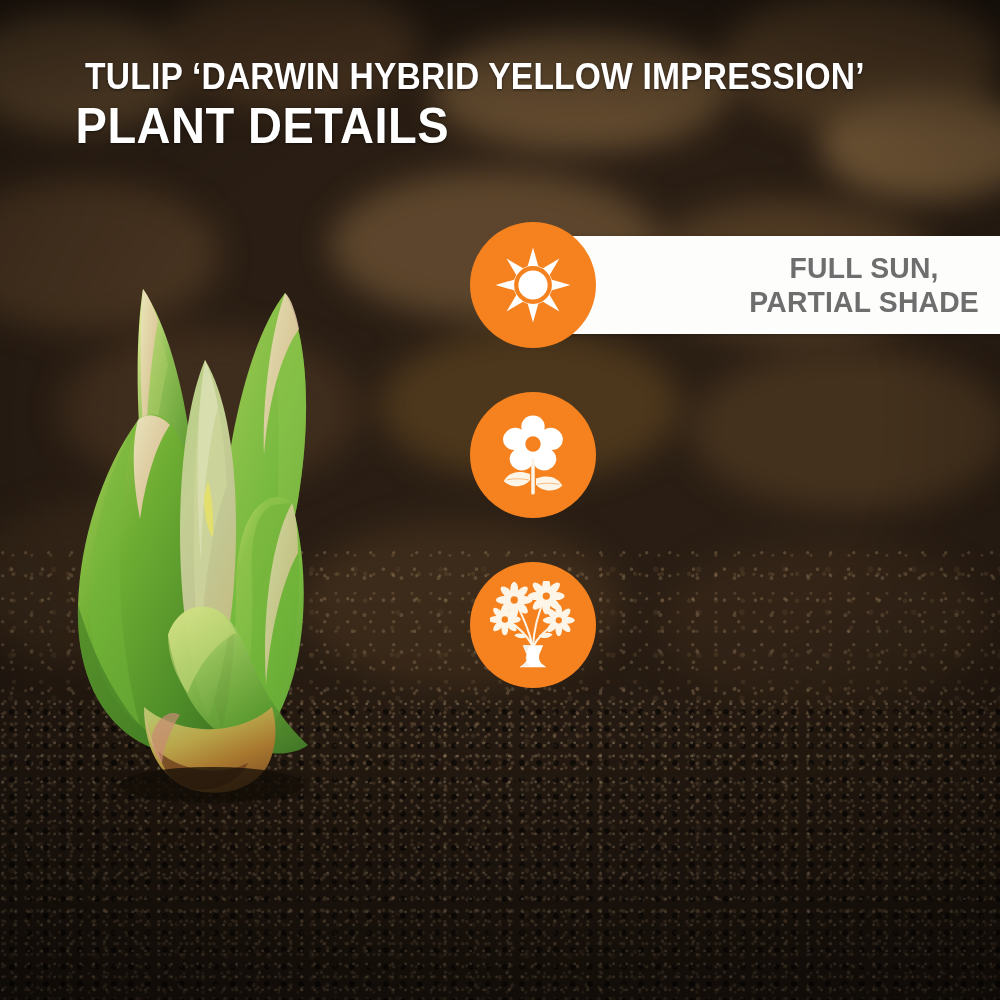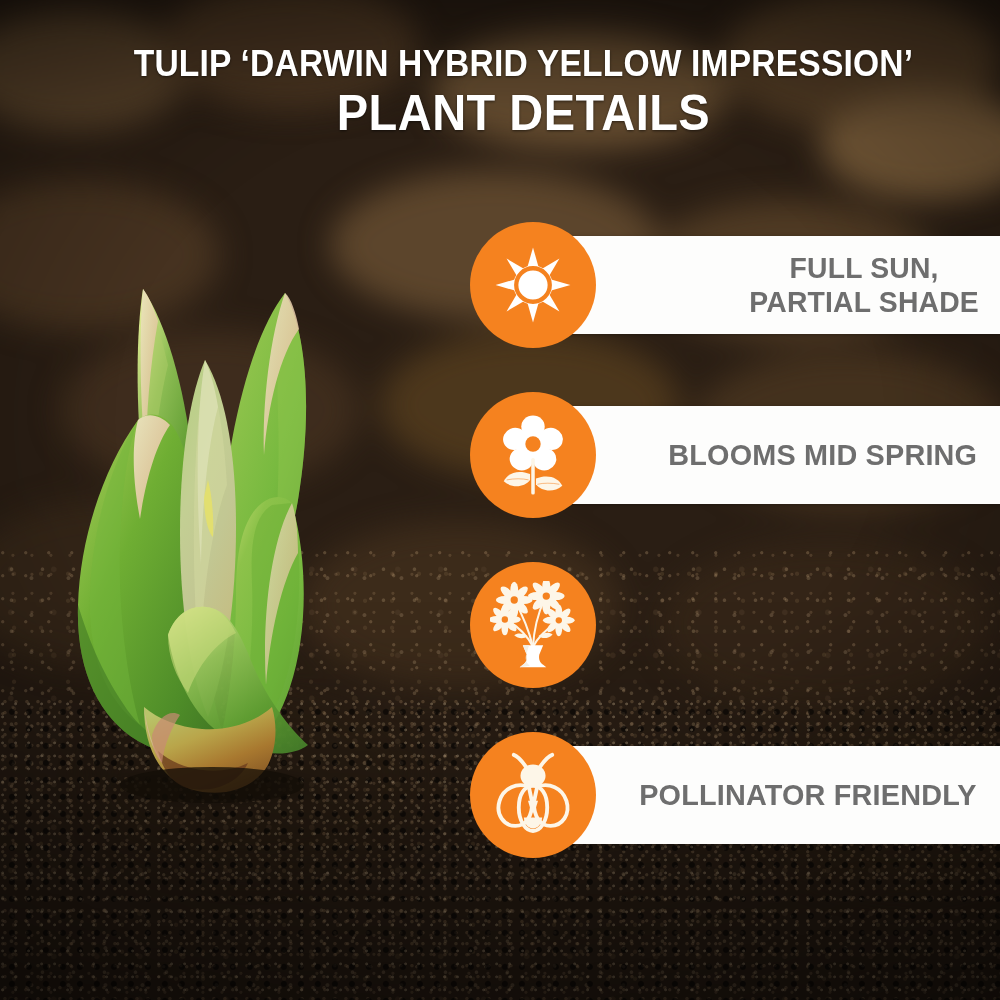--- a/index.html
+++ b/index.html
@@ -78,22 +78,21 @@
   .bg-vignette {
     background:
       radial-gradient(ellipse 85% 70% at 50% 42%, rgba(0,0,0,0) 45%, rgba(0,0,0,.45) 100%),
       linear-gradient(180deg, rgba(0,0,0,.30) 0%, rgba(0,0,0,0) 14%, rgba(0,0,0,0) 60%, rgba(0,0,0,.35) 100%);
   }
 
   
   .title-block {
     position: absolute;
     left: 0; right: 0;
-    top: 44px;
-    text-align: center;
+    top: 57px;
     z-index: 5;
     pointer-events: none;
     margin-left: 47px;
   }
   .title-line1 {
     color: #ffffff;
     font-size: 36.5px;
     font-weight: bold;
     letter-spacing: .2px;
     line-height: 1.08;
@@ -336,23 +335,20 @@
             </g>
             <circle cx="50" cy="50" r="25" fill="#ffffff"></circle>
             <circle cx="50" cy="50" r="21.5" fill="none" stroke="#F5821F" stroke-width="5.5"></circle>
             <circle cx="50" cy="50" r="17" fill="#ffffff"></circle>
           </svg>
         </span>
       </div>
     </div>
 
     <div class="feature-row r2">
-      <div class="feature-bar">
-        <div class="feature-label">BLOOMS MID SPRING</div>
-      </div>
       <div class="feature-badge">
         <span>
           <svg width="74" height="82" viewBox="0 0 100 112" xmlns="http://www.w3.org/2000/svg">
             <g fill="#ffffff">
               <ellipse cx="50" cy="17" rx="16" ry="15"></ellipse>
               <ellipse cx="75" cy="34" rx="16" ry="15" transform="rotate(22 75 34)"></ellipse>
               <ellipse cx="66" cy="62" rx="16" ry="15" transform="rotate(-20 66 62)"></ellipse>
               <ellipse cx="34" cy="62" rx="16" ry="15" transform="rotate(20 34 62)"></ellipse>
               <ellipse cx="25" cy="34" rx="16" ry="15" transform="rotate(-22 25 34)"></ellipse>
               <circle cx="50" cy="41" r="21"></circle>
@@ -412,46 +408,20 @@
               </g>
 
             <path d="M42,82 L68,82 L63,94 C62,100 64,104 68,107 L72,110
                      L38,110 L42,107 C46,104 48,100 47,94 Z" fill="#ffffff"></path>
             <path d="M42,82 L50,82 L46,95 C45,101 47,105 51,108 L38,110 L42,107 C46,104 48,100 47,94 Z" fill="#f3efe6"></path>
           </svg>
         </span>
       </div>
     </div>
 
-    <div class="feature-row r4">
-      <div class="feature-bar">
-        <div class="feature-label">POLLINATOR FRIENDLY</div>
-      </div>
-      <div class="feature-badge">
-        <span>
-          <svg width="92" height="92" viewBox="0 0 110 110" xmlns="http://www.w3.org/2000/svg">
-            <g fill="none" stroke="#fdf6e8" stroke-width="4.6" stroke-linecap="round" stroke-linejoin="round">
-
-              <path d="M47,22 C41,13 37,9 32,7"></path>
-              <path d="M63,22 C69,13 73,9 78,7"></path>
-
-              <path d="M50,45 C36,40 20,46 15,62 C10,78 20,92 34,92 C47,92 54,80 54,64 Z"></path>
-              <path d="M60,45 C74,40 90,46 95,62 C100,78 90,92 76,92 C63,92 56,80 56,64 Z"></path>
-            </g>
-
-            <ellipse cx="55" cy="32" rx="15" ry="13.5" fill="#fdf6e8"></ellipse>
-
-            <path d="M55,44 C65,44 72,54 72,70 C72,86 64,98 55,98 C46,98 38,86 38,70 C38,54 45,44 55,44 Z" fill="none" stroke="#fdf6e8" stroke-width="4.6"></path>
-
-            <path d="M49,62 L61,62 L58,72 L52,72 Z" fill="#fdf6e8"></path>
-            <path d="M44,82 L66,82 C65,90 61,95 55,95 C49,95 45,90 44,82 Z" fill="#fdf6e8"></path>
-          </svg>
-        </span>
-      </div>
-    </div>
 
   </div>
 
   <div class="title-block">
     <div class="title-line1">TULIP ‘DARWIN HYBRID YELLOW IMPRESSION’</div>
     <div class="title-line2">PLANT DETAILS</div>
   </div>
 
 </div>
 

